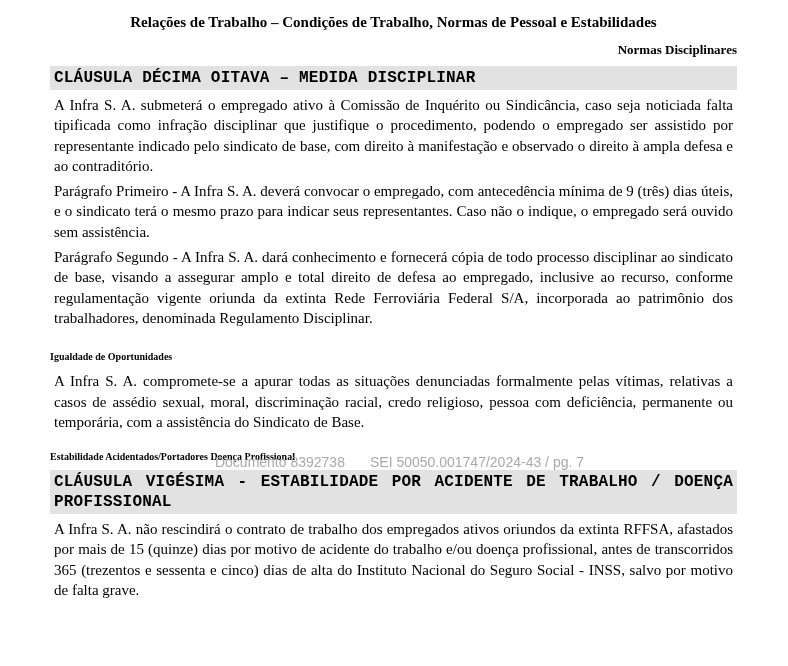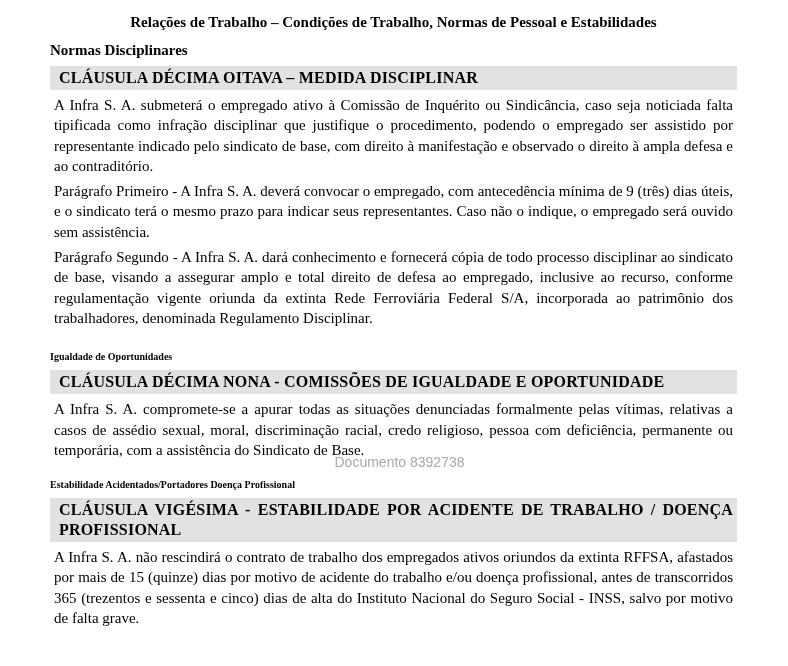--- a/index.html
+++ b/index.html
@@ -26,34 +26,35 @@
     color: var(--body-color);
   }
   .doc-title {
     text-align: center;
     font-weight: bold;
     font-size: 15px;
     line-height: 18px;
     margin: 0 0 10px 0;
   }
   .doc-subtitle {
-    text-align: left;
+    text-align: right;
     font-weight: bold;
-    font-size: 15px;
+    font-size: 13px;
     line-height: 18px;
     margin: 0 0 7px 0;
   }
   .clause-heading {
     background: var(--highlight);
     font-weight: bold;
     font-size: 16px;
     line-height: 20px;
     letter-spacing: 0.2px;
-    padding: 2px 4px 2px 9px;
+    padding: 2px 4px 2px 4px;
     margin: 0;
+    font-family: Liberation Mono, monospace;
   }
   .clause-heading.justify {
     text-align: justify;
   }
   .body-para {
     text-align: justify;
     line-height: 20.3px;
     margin: 5px 4px;
   }
   .group-heading {
@@ -92,27 +93,27 @@
   <div class="clause-heading">CLÁUSULA DÉCIMA OITAVA – MEDIDA DISCIPLINAR</div>
 
   <p class="body-para">A Infra S. A. submeterá o empregado ativo à Comissão de Inquérito ou Sindicância, caso seja noticiada falta tipificada como infração disciplinar que justifique o procedimento, podendo o empregado ser assistido por representante indicado pelo sindicato de base, com direito à manifestação e observado o direito à ampla defesa e ao contraditório.</p>
 
   <p class="body-para">Parágrafo Primeiro - A Infra S. A. deverá convocar o empregado, com antecedência mínima de 9 (três) dias úteis, e o sindicato terá o mesmo prazo para indicar seus representantes. Caso não o indique, o empregado será ouvido sem assistência.</p>
 
   <p class="body-para">Parágrafo Segundo - A Infra S. A. dará conhecimento e fornecerá cópia de todo processo disciplinar ao sindicato de base, visando a assegurar amplo e total direito de defesa ao empregado, inclusive ao recurso, conforme regulamentação vigente oriunda da extinta Rede Ferroviária Federal S/A, incorporada ao patrimônio dos trabalhadores, denominada Regulamento Disciplinar.</p>
 
   <div class="group-heading">Igualdade de Oportunidades</div>
 
-  <div class="clause-heading">CLÁUSULA DÉCIMA NONA - COMISSÕES DE IGUALDADE E OPORTUNIDADE</div>
 
   <p class="body-para">A Infra S. A. compromete-se a apurar todas as situações denunciadas formalmente pelas vítimas, relativas a casos de assédio sexual, moral, discriminação racial, credo religioso,  pessoa com deficiência, permanente ou temporária, com a assistência do Sindicato de Base.</p>
 
   <div class="group-heading gap-lg">Estabilidade Acidentados/Portadores Doença Profissional</div>
 
   <div class="clause-heading justify">CLÁUSULA VIGÉSIMA  - ESTABILIDADE POR ACIDENTE DE TRABALHO / DOENÇA PROFISSIONAL</div>
 
   <p class="body-para">A Infra S. A. não rescindirá o contrato de trabalho dos empregados ativos oriundos da extinta RFFSA, afastados por mais de 15 (quinze) dias por motivo de acidente do trabalho e/ou doença profissional, antes de transcorridos 365 (trezentos e sessenta e cinco) dias de alta do Instituto Nacional do Seguro Social - INSS, salvo por motivo de falta grave.</p>
 
   <div class="footer">
     <span class="footer-item">Documento 8392738</span>
+    <span class="footer-item">SEI 50050.001747/2024-43 / pg. 7</span>
   </div>
 
 </div>
 
 </body></html>

